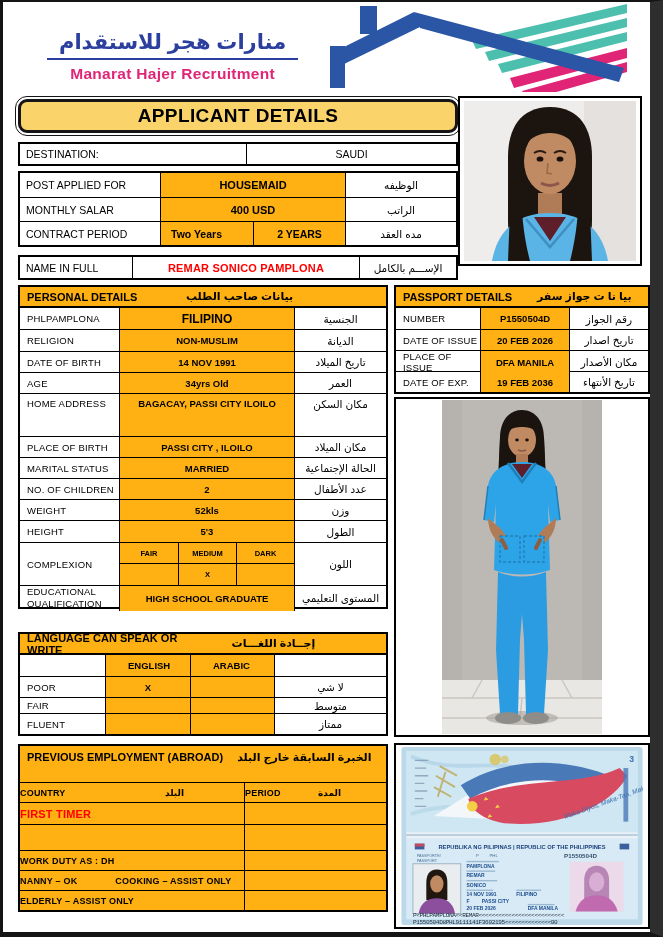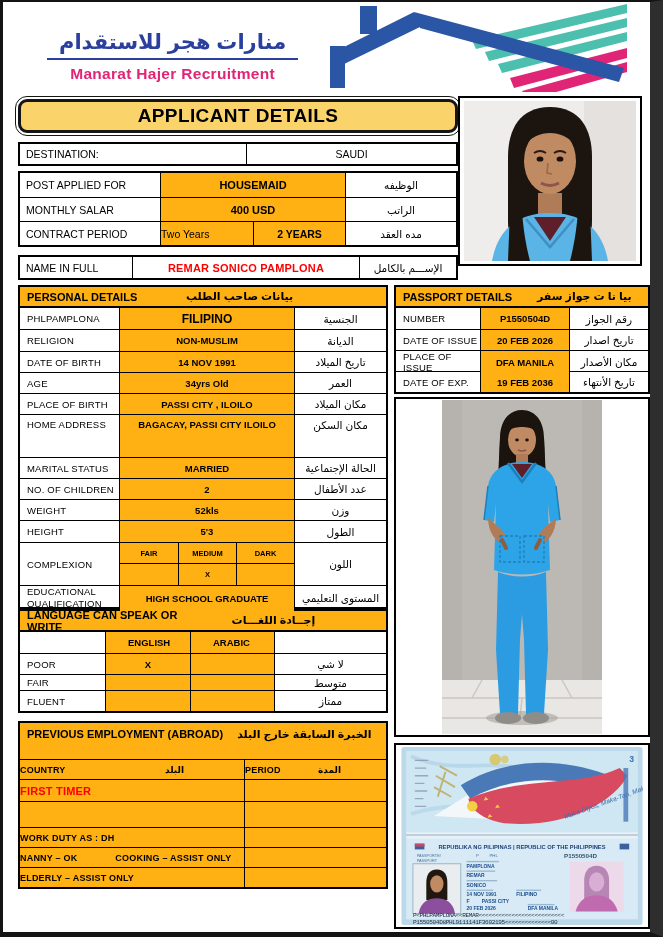--- a/index.html
+++ b/index.html
@@ -29,21 +29,21 @@
     font-size:19px;font-weight:bold;margin:3px 0 9px 0;letter-spacing:.4px}
   .dest{display:grid;grid-template-columns:226px 1fr;border:2px solid #000;height:24px;margin-bottom:5px;font-size:10.5px}
   .dest .lbl{display:flex;align-items:center;padding-left:6px}
   .dest .val{border-left:1.5px solid #000;display:flex;align-items:center;justify-content:center}
   .t3{border:2.5px solid #000;font-size:10.5px}
   .t3row{display:grid;grid-template-columns:140px 93px 93px 1fr;height:24px}
   .t3row + .t3row{border-top:1.5px solid #000}
   .t3 .lbl{display:flex;align-items:center;padding-left:6px}
   .t3 .val{grid-column:2/4;background:var(--orange);border-left:1.5px solid #000;border-right:1.5px solid #000;
     display:flex;align-items:center;justify-content:center;font-weight:bold;font-size:11px}
-  .t3 .v1{background:var(--orange);border-left:1.5px solid #000;display:flex;align-items:center;font-weight:normal}
+  .t3 .v1{background:var(--orange);border-left:1.5px solid #000;display:flex;align-items:center;padding-left:10px;font-weight:bold}
   .t3 .v2{background:var(--orange);border-left:1.2px solid #000;border-right:1.5px solid #000;display:flex;align-items:center;justify-content:center;font-weight:bold}
   .t3 .ar, .ar-cell{display:flex;align-items:center;justify-content:center;font-size:10.5px;direction:rtl}
   .namerow{display:grid;grid-template-columns:112px 228px 1fr;border:2.5px solid #000;height:25px;margin-top:8px;font-size:10.5px}
   .namerow .lbl{display:flex;align-items:center;padding-left:6px}
   .namerow .val{color:#f00;font-weight:bold;border-left:1.5px solid #000;border-right:1.5px solid #000;
     display:flex;align-items:center;justify-content:center;font-size:11px;letter-spacing:.2px}
   
   .botrow{display:flex;gap:6px;padding-left:15px;margin-top:5px}
   .bl{width:370px}
   .br{width:256px}
@@ -64,21 +64,21 @@
       display:grid;grid-template-columns:1fr 1fr 1fr;grid-template-rows:20px 1fr}
   .cx > div{display:flex;align-items:center;justify-content:center;font-weight:bold;font-size:7.5px}
   .cx .b2,.cx .b3{border-left:1.5px solid #000}
   .cx .r2{border-top:1.5px solid #000}
   
   .lrow{display:grid;grid-template-columns:85px 85px 85px 1fr}
   .lrow + .lrow{border-top:1.5px solid #000}
   .lrow .o{background:var(--orange);border-left:1.5px solid #000;display:flex;align-items:center;justify-content:center;font-weight:bold}
   .lrow .o2{border-right:1.5px solid #000}
   .lrow .oh{justify-content:flex-start;padding-left:22px}
-  .mt6{margin-top:0}
+  .mt6{margin-top:23px}
   
   .emp{border:2.5px solid #000;background:var(--orange);font-size:9px;margin-top:8px}
   .emp-h{height:36px;padding:5px 7px 0;font-weight:bold;font-size:11px;display:flex;gap:14px}
   .emp-h .ar{direction:rtl}
   .erow{display:grid;grid-template-columns:224px 1fr;border-top:1.5px solid #000}
   .erow .r{border-left:1.5px solid #000}
   .erow .l{display:flex;align-items:center;font-weight:bold;letter-spacing:.2px}
   .eh20{height:20px}.eh22{height:22px}.eh26{height:26px}
   .split{justify-content:space-between}
   .ft{color:#f00;font-size:11px}
@@ -202,29 +202,29 @@
         <div class="prow h21">
           <div class="cell-lbl">DATE OF BIRTH</div>
           <div class="cell-val">14 NOV 1991</div>
           <div class="ar-cell">تاريخ الميلاد</div>
         </div>
         <div class="prow h21">
           <div class="cell-lbl">AGE</div>
           <div class="cell-val">34yrs Old</div>
           <div class="ar-cell">العمر</div>
         </div>
-        <div class="prow h21">
-          <div class="cell-lbl">PLACE OF BIRTH</div>
-          <div class="cell-val">PASSI CITY , ILOILO</div>
-          <div class="ar-cell">مكان الميلاد</div>
-        </div>
         <div class="prow h43">
           <div class="cell-lbl top-al">HOME ADDRESS</div>
           <div class="cell-val top-al">BAGACAY, PASSI CITY ILOILO</div>
           <div class="ar-cell top-al">مكان السكن</div>
+        </div>
+        <div class="prow h21">
+          <div class="cell-lbl">PLACE OF BIRTH</div>
+          <div class="cell-val">PASSI CITY , ILOILO</div>
+          <div class="ar-cell">مكان الميلاد</div>
         </div>
         <div class="prow h21">
           <div class="cell-lbl">MARITAL STATUS</div>
           <div class="cell-val">MARRIED</div>
           <div class="ar-cell">الحالة الإجتماعية</div>
         </div>
         <div class="prow h21">
           <div class="cell-lbl">NO. OF CHILDREN</div>
           <div class="cell-val">2</div>
           <div class="ar-cell">عدد الأطفال</div>

